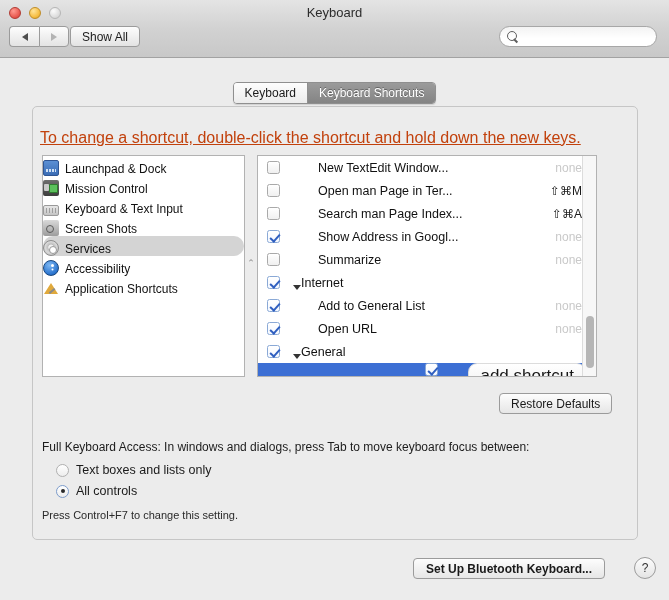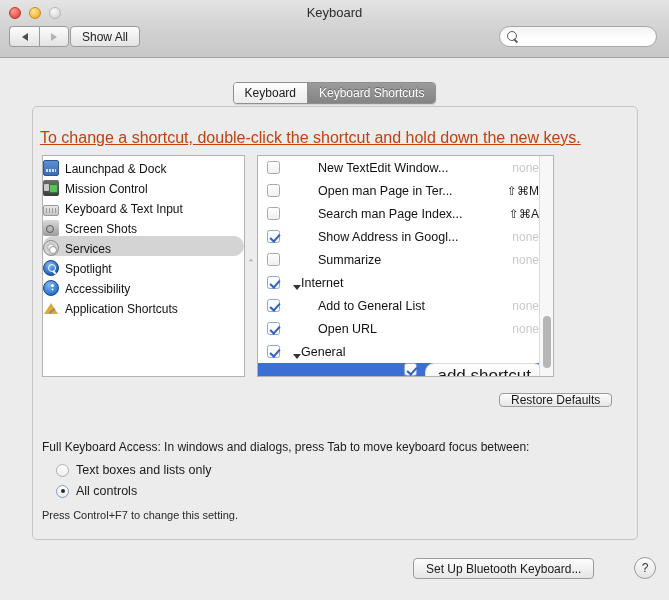--- a/index.html
+++ b/index.html
@@ -186,21 +186,21 @@
     background: #8a8a8a; transform: rotate(-40deg); transform-origin: left bottom; z-index: 2;
   }
 
   .side-scroll {
     position: absolute; left: 247px; top: 258px; width: 8px; height: 20px;
     font-size: 9px; color: #8a8a8a; text-align: center; line-height: 10px;
   }
 
   .shortlist {
     position: absolute; left: 257px; top: 155px;
-    width: 297px; height: 222px;
+    width: 340px; height: 222px;
     background: #ffffff;
     border: 1px solid #b2b2b2;
     overflow: hidden;
   }
   .srow {
     height: 23px; display: flex; align-items: center;
     font-size: 12.5px; color: #111; position: relative;
   }
   .srow.selected { background: #3c6fd4; color: #ffffff; flex-direction: column; }
   .cbox {
@@ -240,21 +240,21 @@
     position: absolute; right: 0; top: 0; width: 14px; height: 100%;
     background: #f7f7f7; border-left: 1px solid #dcdcdc;
   }
   .list-sb .thumb {
     position: absolute; left: 3px; bottom: 8px; width: 8px; height: 52px;
     background: #b6b6b6; border-radius: 4px;
   }
 
   .restore {
     position: absolute; left: 499px; top: 393px;
-    height: 14px; padding: 0 11px;
+    height: 21px; padding: 0 11px;
     background: linear-gradient(to bottom, #fdfdfd, #e6e6e6);
     border: 1px solid #9b9b9b; border-radius: 4px;
     font-size: 12px; color: #1a1a1a;
     display: flex; align-items: center;
   }
 
   .fka {
     position: absolute; left: 42px; top: 440px;
     font-size: 12px; color: #1c1c1c;
   }
@@ -278,21 +278,21 @@
     position: absolute; left: 42px; top: 509px;
     font-size: 11px; color: #2a2a2a;
   }
 
   .bt-btn {
     position: absolute; left: 413px; top: 558px;
     height: 21px; padding: 0 12px;
     background: linear-gradient(to bottom, #fdfdfd, #e6e6e6);
     border: 1px solid #9b9b9b; border-radius: 4px;
     font-size: 12px; color: #1a1a1a;
-    display: flex; align-items: center;
+    display: flex; align-items: center; font-weight: bold;
   }
   .help-btn {
     position: absolute; left: 634px; top: 557px;
     width: 22px; height: 22px; border-radius: 50%;
     background: linear-gradient(to bottom, #fdfdfd, #e4e4e4);
     border: 1px solid #9b9b9b;
     font-size: 12px; color: #333;
     display: flex; align-items: center; justify-content: center;
   }
 </style>
@@ -352,24 +352,20 @@
     </div>
     <div class="side-item">
       <span class="side-ico ico-camera"></span>
       <span>Screen Shots</span>
     </div>
     <div class="side-item selected">
       <span class="side-ico ico-gear"></span>
       <span>Services</span>
     </div>
     <div class="side-item">
-      <span class="side-ico ico-spotlight"></span>
-      <span>Spotlight</span>
-    </div>
-    <div class="side-item">
       <span class="side-ico ico-access"></span>
       <span>Accessibility</span>
     </div>
     <div class="side-item">
       <span class="side-ico ico-appshort"></span>
       <span>Application Shortcuts</span>
     </div>
   </div>
 
   <div class="side-scroll">⌃</div>

